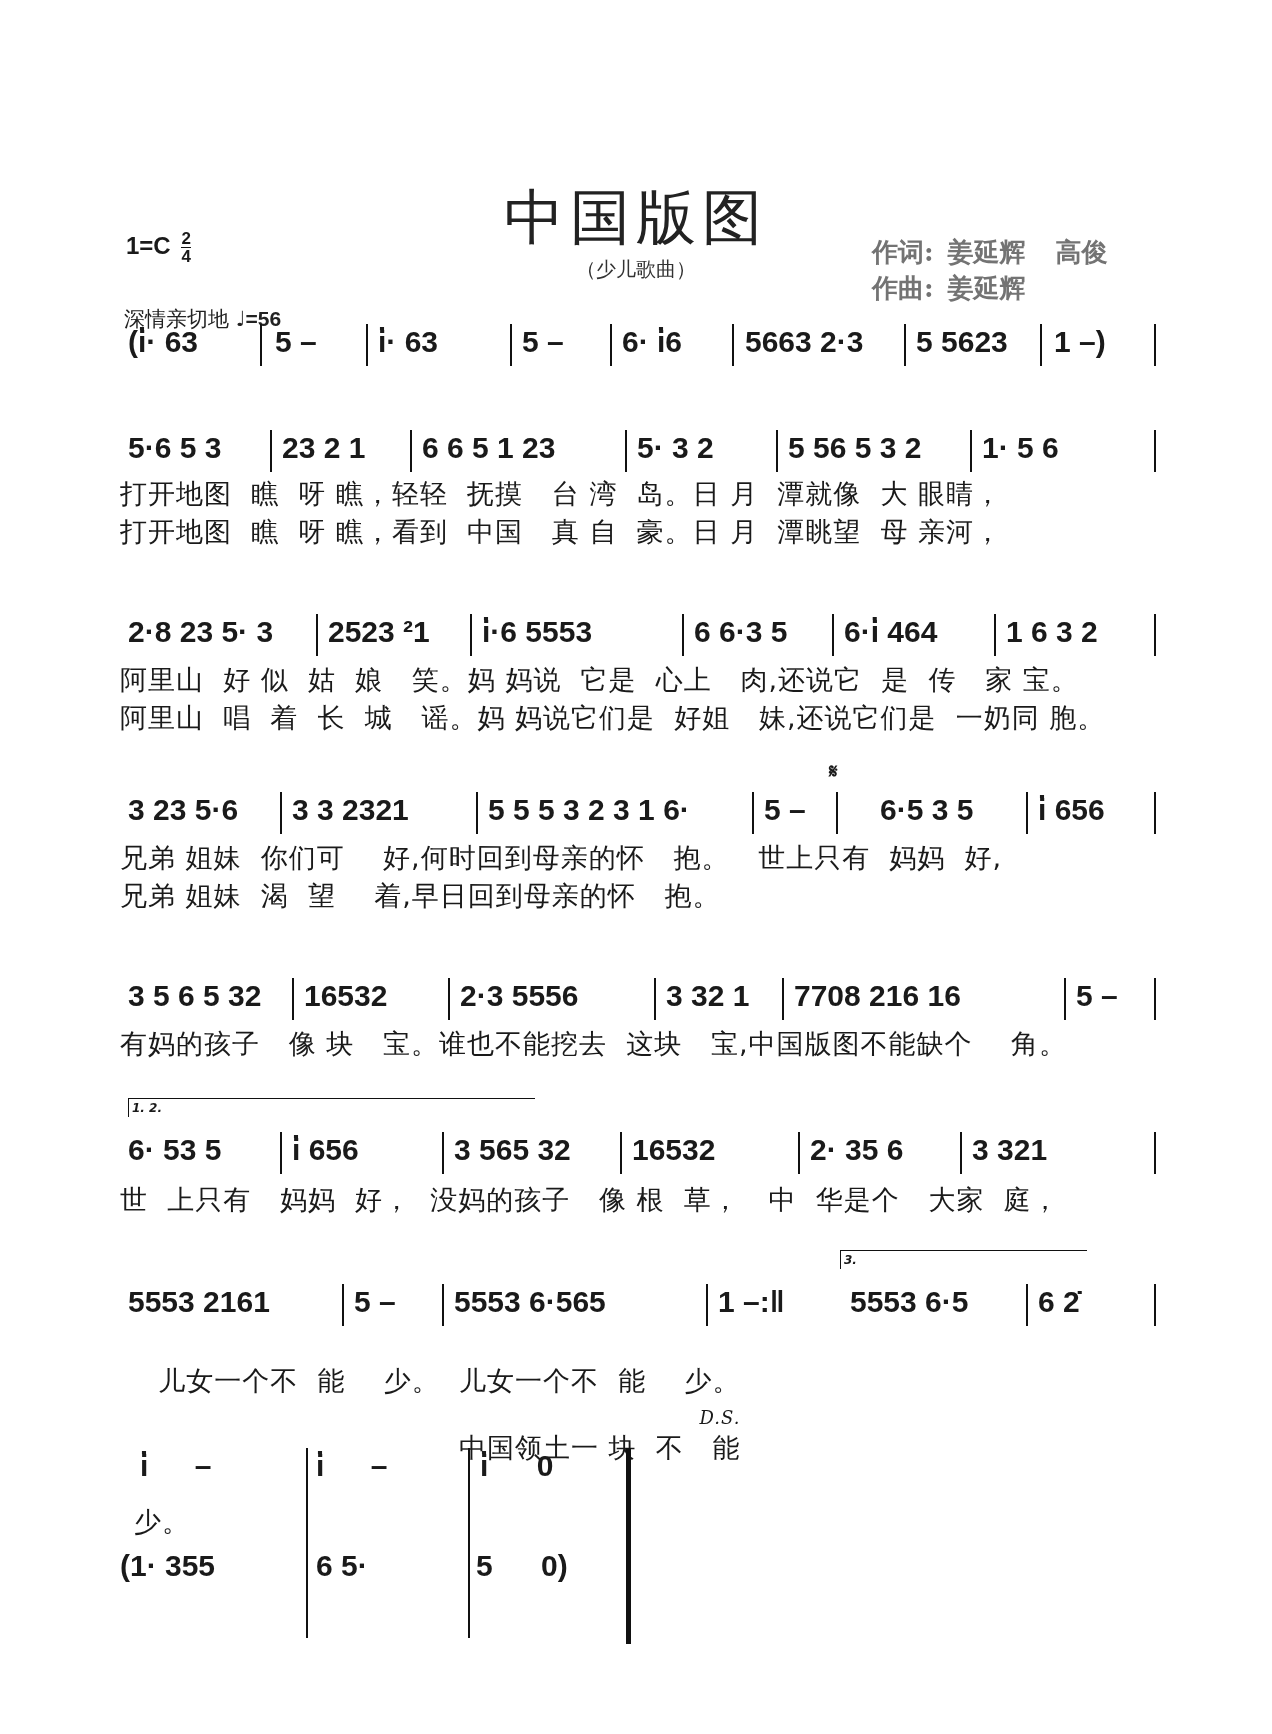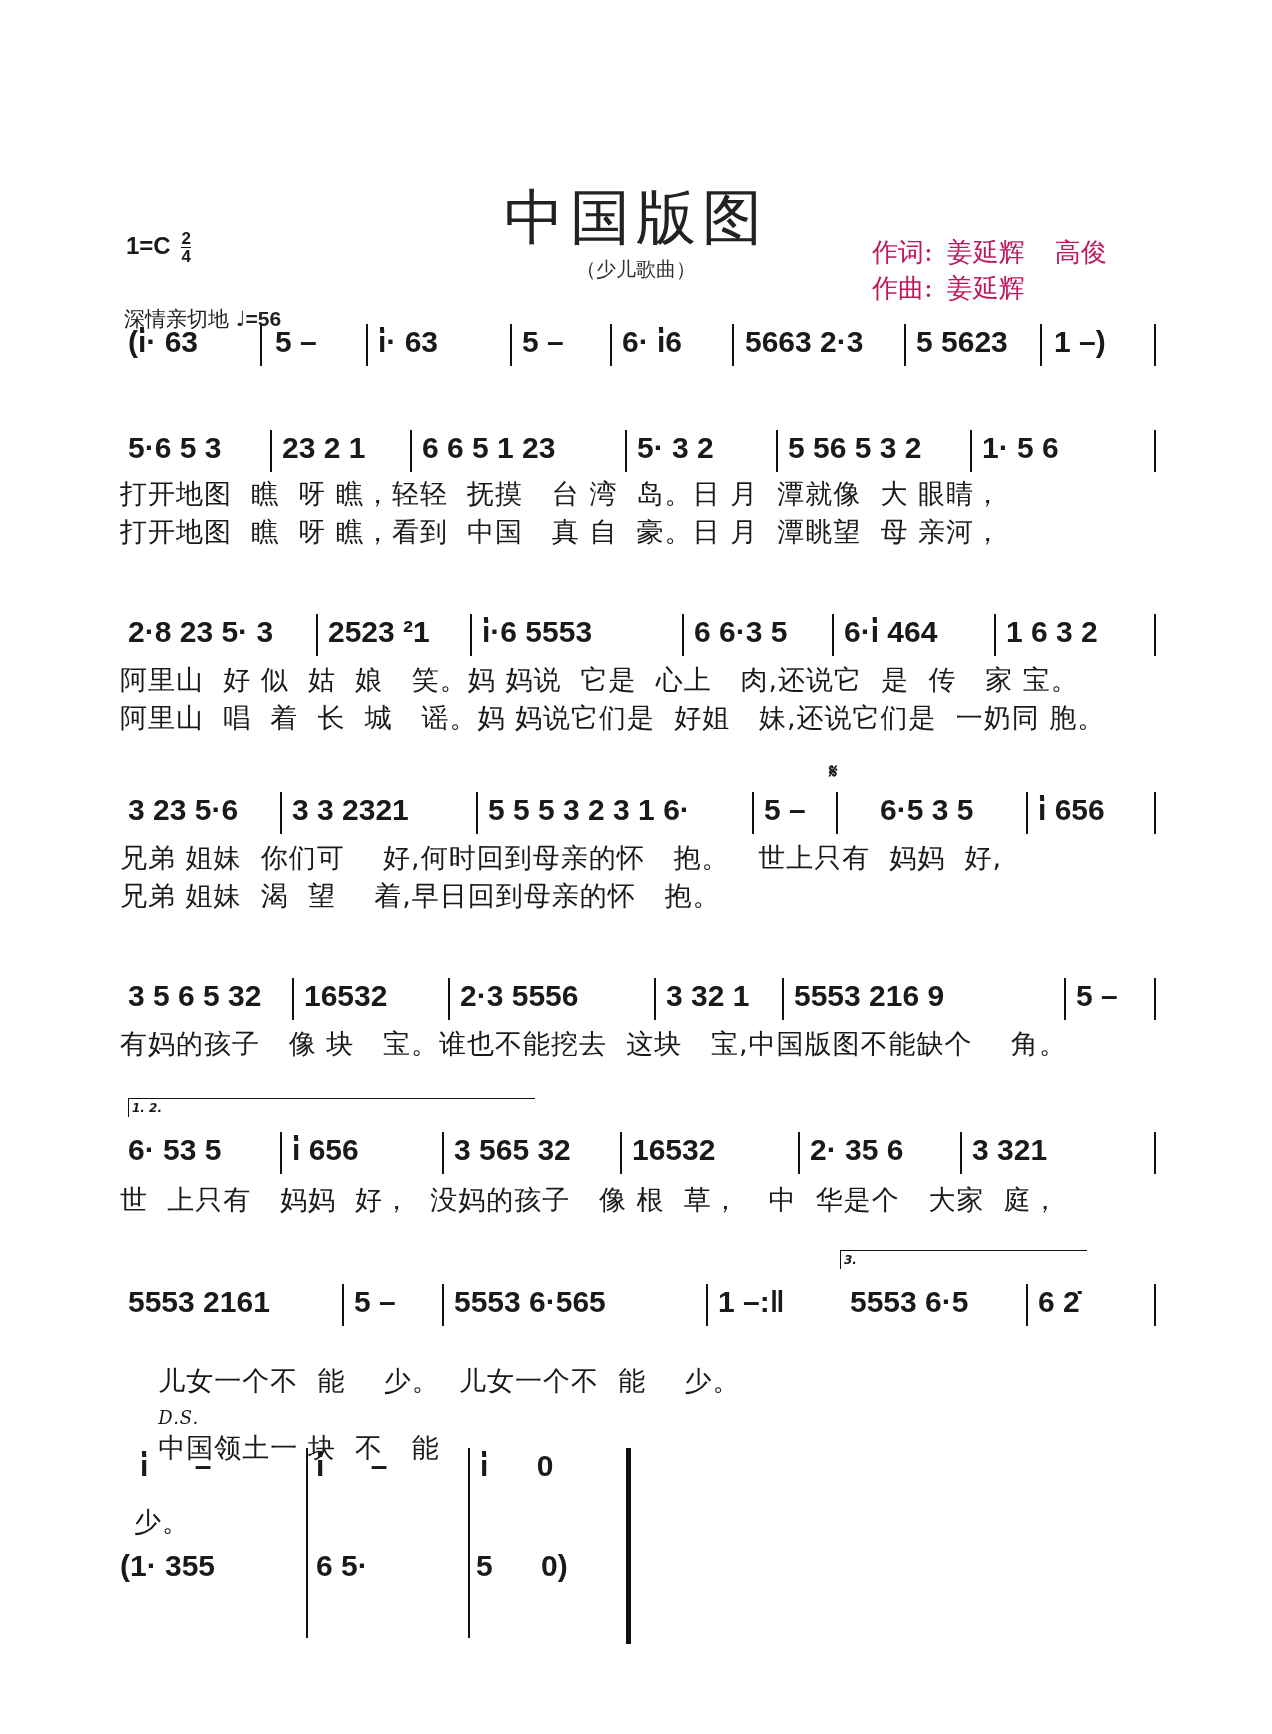--- a/index.html
+++ b/index.html
@@ -1,31 +1,31 @@
 <!DOCTYPE html>
 <html><head>
 <meta charset="utf-8">
 <style>
   html, body { margin: 0; padding: 0; background: #ffffff; }
   body { width: 1272px; height: 1734px; position: relative; overflow: hidden; color: #1a1a1a; font-family: "DejaVu Sans", sans-serif; }
   .abs { position: absolute; }
   .title { left: 0; width: 1272px; top: 178px; text-align: center; font-family: "DejaVu Serif", serif; font-size: 60px; letter-spacing: 6px; color: #222; }
   .subtitle { left: 0; width: 1272px; top: 256px; text-align: center; font-family: "DejaVu Serif", serif; font-size: 20px; color: #333; }
-  .credits { left: 872px; top: 234px; font-family: "DejaVu Serif", serif; font-size: 26px; line-height: 36px; color: #be185d; }
+  .credits { left: 872px; top: 234px; font-family: "DejaVu Serif", serif; font-size: 26px; line-height: 36px; color: #737373; font-weight: bold; }
   .credits .row span + span { margin-left: 14px; }
   .key { left: 126px; top: 230px; font-family: "Liberation Sans", sans-serif; font-size: 24px; font-weight: bold; }
   .key .frac { display: inline-block; vertical-align: middle; text-align: center; font-size: 17px; line-height: 17px; margin-left: 4px; }
   .key .frac div:first-child { border-bottom: 1.5px solid #111; }
   .tempo { left: 124px; top: 278px; font-size: 21px; color: #222; margin-top: 27px; }
   .tempo b { font-family: "Liberation Sans", sans-serif; }
   .line { left: 120px; width: 1040px; }
   .notes { position: absolute; left: 0; width: 1040px; height: 40px; font-family: "Liberation Sans", sans-serif; font-weight: bold; font-size: 30px; white-space: nowrap; }
   .m { position: absolute; top: 0; height: 40px; line-height: 40px; }
   .bar { position: absolute; top: 2px; width: 2px; height: 42px; background: #111; }
-  .lyric { position: absolute; left: 0; font-size: 27px; letter-spacing: 1px; white-space: pre; color: #1a1a1a; }
+  .lyric { position: absolute; left: 0; font-size: 27px; letter-spacing: 1px; white-space: pre; color: #1a1a1a; text-align: right; }
   .volta { position: absolute; border-top: 1.5px solid #111; border-left: 1.5px solid #111; height: 14px; font-size: 12px; font-style: italic; font-weight: bold; padding: 2px 3px; }
   .segno { position: absolute; font-size: 20px; }
   .ds { font-size: 18px; font-style: italic; font-family: "DejaVu Serif", serif; }
 </style>
 </head>
 <body>
 
 <div class="abs title">中国版图</div>
 <div class="abs subtitle">（少儿歌曲）</div>
 
@@ -132,21 +132,21 @@
 <div class="abs line" style="top:976px">
   <div class="notes">
     <span class="m" style="left:8px">3 5 6 5 32</span>
     <div class="bar" style="left:172px"></div>
     <span class="m" style="left:184px">16532</span>
     <div class="bar" style="left:328px"></div>
     <span class="m" style="left:340px">2·3 5556</span>
     <div class="bar" style="left:534px"></div>
     <span class="m" style="left:546px">3 32 1</span>
     <div class="bar" style="left:662px"></div>
-    <span class="m" style="left:674px">5553 216 9</span>
+    <span class="m" style="left:674px">7708 216 16</span>
     <div class="bar" style="left:944px"></div>
     <span class="m" style="left:956px">5 –</span>
     <div class="bar" style="left:1034px"></div>
   </div>
   <div class="lyric" style="top:50px">有妈的孩子   像 块   宝。谁也不能挖去  这块   宝,中国版图不能缺个    角。</div>
 </div>
 
 <div class="abs line" style="top:1130px">
   <div class="volta" style="left:8px;top:-32px;width:400px">1. 2.</div>
   <div class="notes">

